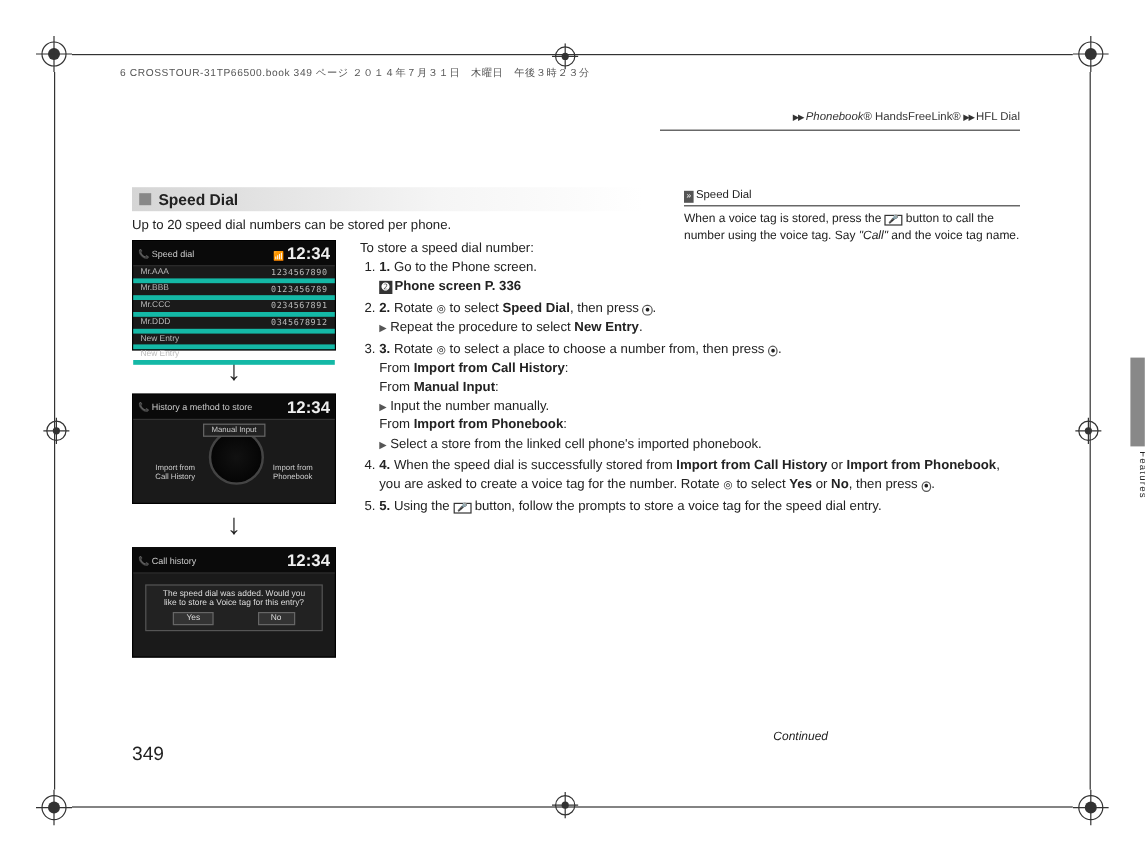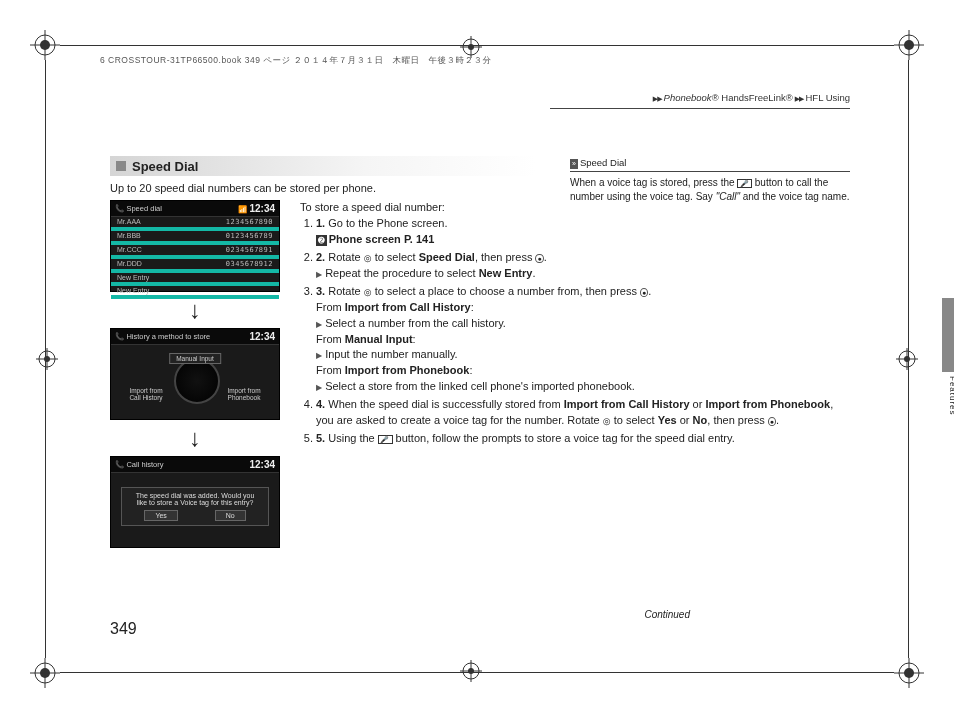--- a/index.html
+++ b/index.html
@@ -124,21 +124,21 @@
   }
   .screen .status {
     display:flex;
     justify-content: space-between;
     align-items:center;
     padding: 2px 4px;
     background: #0a0a0a;
     border-bottom: 1px solid #333;
     font-size: 7.5px;
   }
-  .screen .status .clock { font-size: 10px; font-weight: bold; color:#eee; }
+  .screen .status .clock { font-size: 14px; font-weight: bold; color:#eee; }
   .screen .row {
     display:flex;
     justify-content: space-between;
     padding: 1px 6px;
     font-size: 7px;
     color:#bbb;
     border-bottom: 4px solid #14b8a6;
   }
   .screen .row .name { width: 40%; }
   .screen .row .num { font-family: monospace; letter-spacing:0.5px; }
@@ -334,21 +334,21 @@
         <circle cx="11" cy="11" r="3" fill="#333"></circle>
         <line x1="0" y1="11" x2="22" y2="11" stroke="#333"></line>
         <line x1="11" y1="0" x2="11" y2="22" stroke="#333"></line>
       </svg></div>
 </div>
 
 <div class="top-strip">6 CROSSTOUR-31TP66500.book  349 ページ  ２０１４年７月３１日　木曜日　午後３時２３分</div>
 
 <div class="page">
   <div class="breadcrumb">
-    <span class="sep"></span><span class="italic">Phonebook</span>® <span>HandsFreeLink®</span><span class="sep"></span><span>HFL Using</span>
+    <span class="sep"></span><span class="italic">Phonebook</span>® <span>HandsFreeLink®</span><span class="sep"></span><span>HFL Dial</span>
   </div>
   <div class="hr"></div>
 
   <div style="position:absolute; top:78px; left:0;">
     <div class="section-title-bar">
       <span class="sq"></span>
       <span class="title">Speed Dial</span>
     </div>
     <div class="intro">Up to 20 speed dial numbers can be stored per phone.</div>
 
@@ -410,28 +410,27 @@
                 <span>No</span>
               </div>
           </div>
         </div>
       </div>
 
       <div class="steps">
         <div>To store a speed dial number:</div>
         <ol>
           <li><b>1.</b> <span>Go to the Phone screen.</span>
-            <span class="sub"><span class="ref">➋</span><b>Phone screen P. 141</b></span>
+            <span class="sub"><span class="ref">➋</span><b>Phone screen P. 336</b></span>
           </li>
           <li><b>2.</b> <span>Rotate </span><span class="icon-knob"></span><span> to select </span><b>Speed Dial</b><span>, then press </span><span class="icon-press"></span><span>.</span>
             <span class="sub tri"><span>Repeat the procedure to select </span><b>New Entry</b>.</span>
           </li>
           <li><b>3.</b> <span>Rotate </span><span class="icon-knob"></span><span> to select a place to choose a number from, then press </span><span class="icon-press"></span><span>.</span>
             <span class="sub">From <b>Import from Call History</b>:</span>
-            <span class="sub tri">Select a number from the call history.</span>
             <span class="sub">From <b>Manual Input</b>:</span>
             <span class="sub tri">Input the number manually.</span>
             <span class="sub">From <b>Import from Phonebook</b>:</span>
             <span class="sub tri">Select a store from the linked cell phone's imported phonebook.</span>
           </li>
           <li><b>4.</b> <span>When the speed dial is successfully stored from </span><b>Import from Call History</b><span> or </span><b>Import from Phonebook</b><span>, you are asked to create a voice tag for the number. Rotate </span><span class="icon-knob"></span><span> to select </span><b>Yes</b><span> or </span><b>No</b><span>, then press </span><span class="icon-press"></span><span>.</span></li>
           <li><b>5.</b> <span>Using the </span><span class="icon-talk">🎤</span><span> button, follow the prompts to store a voice tag for the speed dial entry.</span></li>
         </ol>
       </div>
     </div>

